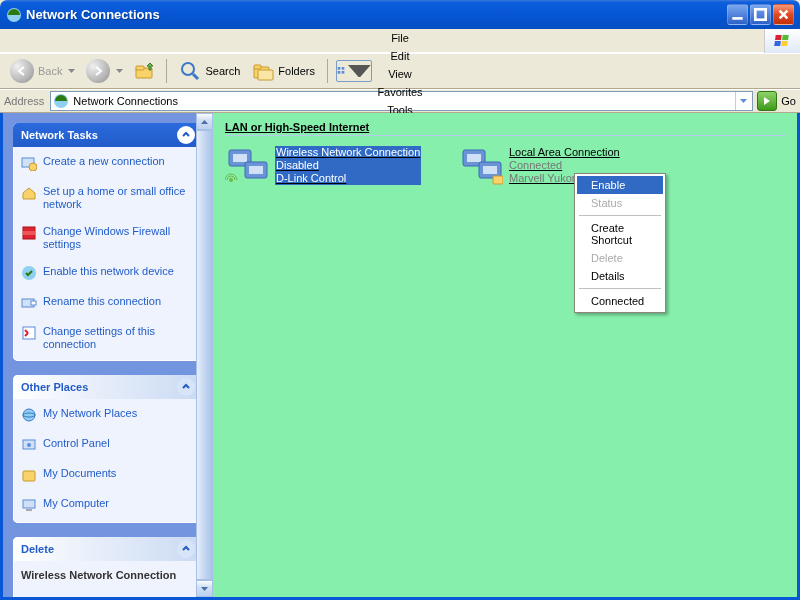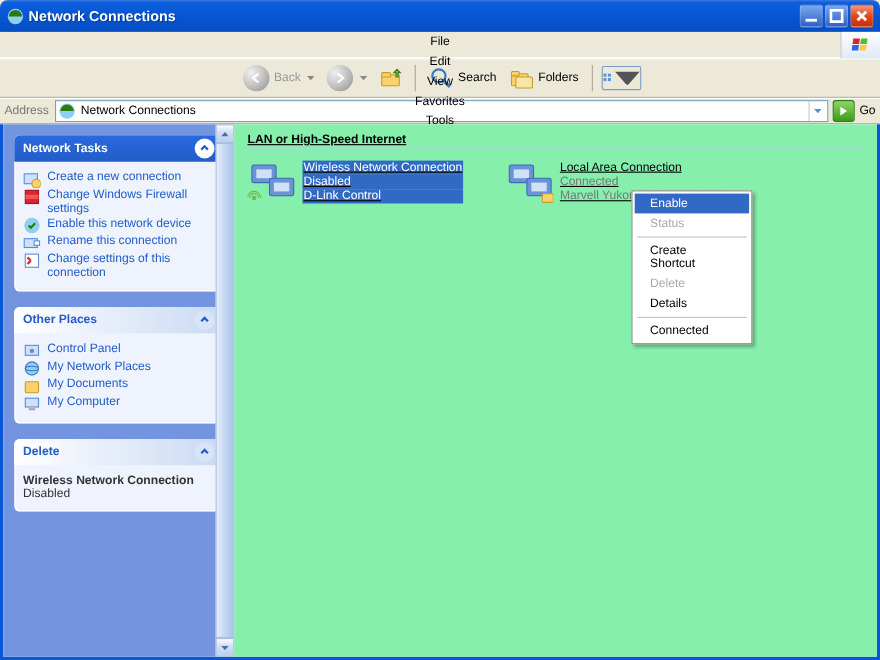--- a/index.html
+++ b/index.html
@@ -52,21 +52,21 @@
     flex-direction:column;
   }
   .menubar .menuitem { padding: 3px 8px; cursor:default;}
   .menubar .xplogo { position:absolute; right:0; top:0; width:36px; height:24px; background:linear-gradient(to bottom,#fff,#dfe9f7); border-left:1px solid #ccc; display:flex; align-items:center; justify-content:center;}
   
   .toolbar {
     height: 36px;
     background: #ece9d8;
     border-top:1px solid #fff;
     border-bottom:1px solid #b0a890;
-    display:flex; align-items:center; padding:12px 6px; gap:4px;justify-content:center;
+    display:flex; align-items:center; padding:12px 6px; gap:4px;
   }
   .tbtn { display:flex; align-items:center; gap:4px; padding:3px 4px; border-radius:3px;}
   .tbtn.icon-only { padding:3px;}
   .tbtn .circ {
     width:24px; height:24px; border-radius:50%;
     background: radial-gradient(circle at 30% 30%, #d7f0c7, #6fb84a 60%, #3d7f1f);
     display:flex; align-items:center; justify-content:center;
   }
   .tbtn .circ.gray { background: radial-gradient(circle at 30% 30%, #f0f0f0, #b8b8b8 60%, #8a8a8a); }
   .tbtn .lbl { color:#999;}
@@ -111,21 +111,21 @@
   }
   .taskbox .hdr.secondary {
     background:linear-gradient(to right,#fff,#c9d9f3);
     color:#215cc8;
   }
   .taskbox .hdr .coll {
     width:18px; height:18px; border-radius:50%; background:#fff;
     display:flex; align-items:center; justify-content:center; margin-left:auto;
   }
   .taskbox .hdr.secondary .coll { background:#d8e4f7;}
-  .taskbox .items { padding:8px 8px 10px 8px; display:flex; flex-direction:column; gap:0;}
+  .taskbox .items { padding:8px 8px 10px 8px; display:flex; flex-direction:column; gap:14px;}
   .taskbox.details .items { color:#333; }
   .taskitem { display:flex; gap:6px; align-items:flex-start; color:#215cc8; cursor:default; line-height:13px;}
   .taskitem .ico { width:16px; height:16px; flex-shrink:0;}
   .sidepane .scroll {
     position:absolute; right:0; top:0; width:17px; height:100%; background:#f1efe2;
     display:flex; flex-direction:column;
   }
   .scroll .sbtn { height:17px; background:linear-gradient(to bottom,#fbfcfe,#d2e0f3 40%,#bcd1ee); border:1px solid #a8c0e4; display:flex; align-items:center; justify-content:center;}
   .scroll .sthumb { flex:1; background:linear-gradient(to right,#e6eefb,#c4d6f0 50%,#a9c4e8); border:1px solid #a8c0e4; margin:0;}
   .mainpane { flex:1; background:#86efac; position:relative;text-decoration:underline;}
@@ -135,21 +135,21 @@
   }
   .conns { display:flex; gap:14px; padding:6px 12px; align-items:flex-start;}
   .conn { display:flex; gap:6px; width:220px;}
   .conn .big { width:44px; height:40px; }
   .conn .txt { display:flex; flex-direction:column; line-height:13px;}
   .conn.selected .name { background:#316ac5; color:#fff; padding:0 1px;}
   .conn.selected .sub { background:#316ac5; color:#fff; padding:0 1px;}
   .conn .gray { color:#777;}
   
   .ctxmenu {
-    position:absolute; left:361px; top:60px; width:110px;
+    position:absolute; left:361px; top:60px; width:92px;
     background:#fff; border:1px solid #8a867a;
     box-shadow:2px 2px 3px rgba(0,0,0,.3);
     padding:2px; font-size:11px;
   }
   .ctxitem { padding:3px 14px; }
   .ctxitem.hl { background:#316ac5; color:#fff;}
   .ctxitem.disabled { color:#aaa;}
   .ctxsep { height:1px; background:#c0c0c0; margin:3px 2px;}
   
   svg { display:block;}
@@ -304,20 +304,28 @@
               <svg viewBox="0 0 16 16">
                 <rect x="1" y="3" width="12" height="9" fill="#cfe0f7" stroke="#5a8ed8"></rect>
                 <circle cx="12" cy="12" r="4" fill="#f9d36a" stroke="#c79a2d"></circle>
               </svg>
             </span>
             <span>Create a new connection</span>
           </div>
         <div class="taskitem">
             <span class="ico">
               <svg viewBox="0 0 16 16">
+                <path d="M2 8l6-5 6 5v6H2z" fill="#f9d36a" stroke="#c79a2d"></path>
+              </svg>
+            </span>
+            <span>Set up a home or small office network</span>
+          </div>
+        <div class="taskitem">
+            <span class="ico">
+              <svg viewBox="0 0 16 16">
                 <rect x="2" y="2" width="12" height="12" fill="#d23" stroke="#a11"></rect>
                 <rect x="2" y="6" width="12" height="4" fill="#e55"></rect>
               </svg>
             </span>
             <span>Change Windows Firewall settings</span>
           </div>
         <div class="taskitem">
             <span class="ico">
               <svg viewBox="0 0 16 16">
                 <circle cx="8" cy="8" r="7" fill="#8fcff0"></circle>
@@ -353,34 +361,34 @@
         <span class="coll">
             <svg width="10" height="10" viewBox="0 0 10 10">
               <path d="M2 6l3-3 3 3" fill="none" stroke="#215cc8" stroke-width="2"></path>
             </svg>
           </span>
       </div>
       <div class="items">
         <div class="taskitem">
             <span class="ico">
               <svg viewBox="0 0 16 16">
+                <circle cx="8" cy="8" r="6" fill="#8fcff0" stroke="#3a78c8"></circle>
+                <ellipse cx="8" cy="8" rx="6" ry="2" fill="none" stroke="#3a78c8"></ellipse>
+              </svg>
+            </span>
+            <span>My Network Places</span>
+          </div>
+        <div class="taskitem">
+            <span class="ico">
+              <svg viewBox="0 0 16 16">
                 <rect x="2" y="3" width="12" height="9" fill="#cfe0f7" stroke="#5a8ed8"></rect>
                 <circle cx="8" cy="8" r="2" fill="#5a8ed8"></circle>
               </svg>
             </span>
             <span>Control Panel</span>
-          </div>
-        <div class="taskitem">
-            <span class="ico">
-              <svg viewBox="0 0 16 16">
-                <circle cx="8" cy="8" r="6" fill="#8fcff0" stroke="#3a78c8"></circle>
-                <ellipse cx="8" cy="8" rx="6" ry="2" fill="none" stroke="#3a78c8"></ellipse>
-              </svg>
-            </span>
-            <span>My Network Places</span>
           </div>
         <div class="taskitem">
             <span class="ico">
               <svg viewBox="0 0 16 16">
                 <rect x="2" y="4" width="12" height="10" rx="1" fill="#f9d36a" stroke="#c79a2d"></rect>
               </svg>
             </span>
             <span>My Documents</span>
           </div>
         <div class="taskitem">

